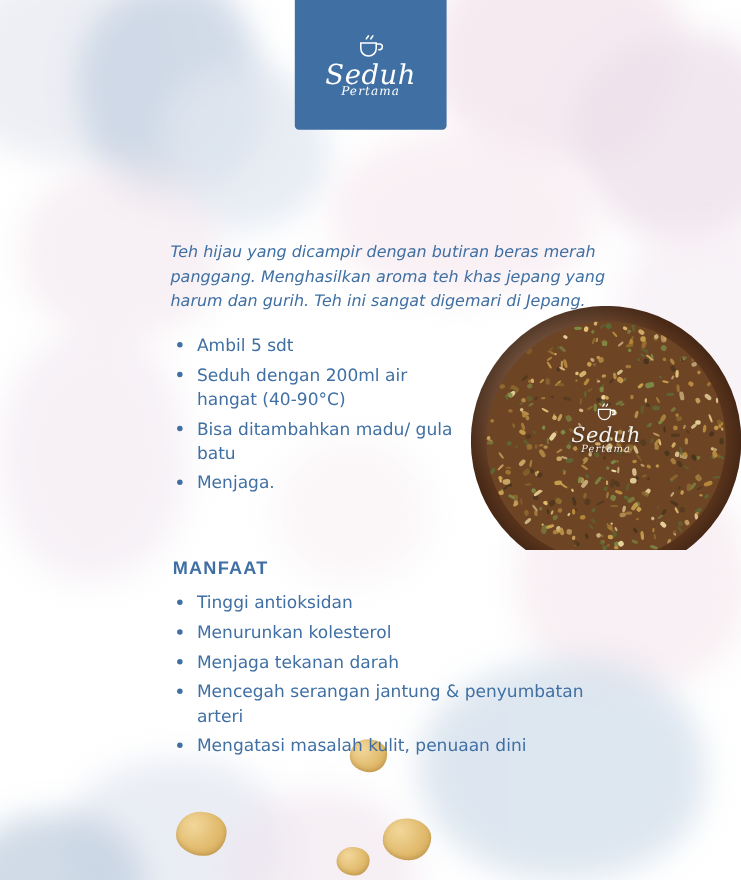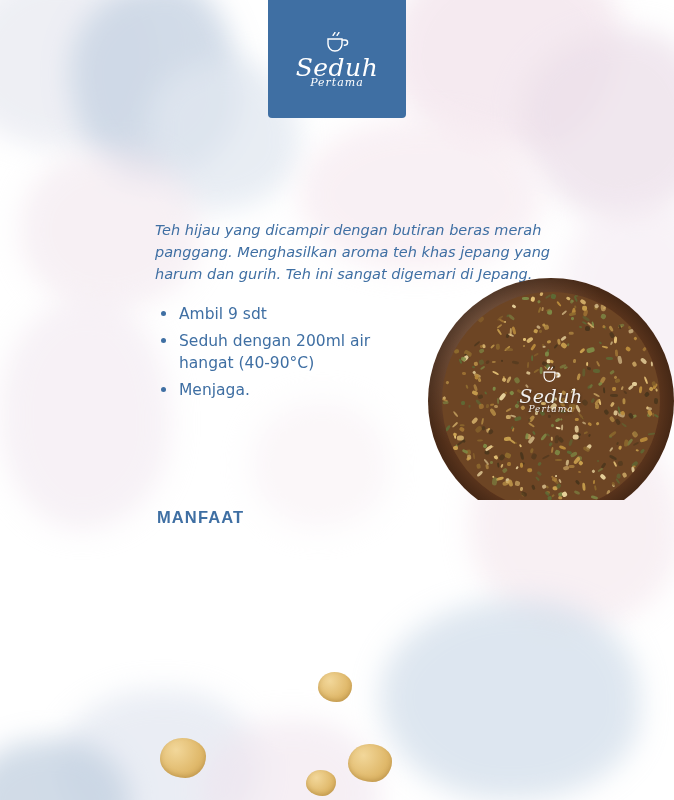--- a/index.html
+++ b/index.html
@@ -257,28 +257,36 @@
     </div>
   </div>
 
   <div class="content">
 
 
     <p class="intro">Teh hijau yang dicampir dengan butiran beras merah panggang. Menghasilkan aroma teh khas jepang yang harum dan gurih. Teh ini sangat digemari di Jepang.</p>
 
     <div class="serving">
       <ul class="bullets">
-        <li>Ambil 9 sdt</li>
+        <li>Ambil 5 sdt</li>
         <li>Seduh dengan 200ml air hangat (40-90°C)</li>
+        <li>Bisa ditambahkan madu/ gula batu</li>
         <li>Menjaga.</li>
       </ul>
     </div>
 
     <div class="benefits">
       <div class="section-heading">MANFAAT</div>
+      <ul class="bullets">
+        <li>Tinggi antioksidan</li>
+        <li>Menurunkan kolesterol</li>
+        <li>Menjaga tekanan darah</li>
+        <li>Mencegah serangan jantung &amp; penyumbatan arteri</li>
+        <li>Mengatasi masalah kulit, penuaan dini</li>
+      </ul>
     </div>
 
     <div class="photo">
       <div class="photo-circle">
         <div class="tea-bed" id="teabed">
             <div class="grain" style="left: 26.1759px; top: 112.736px; width: 2.69285px; height: 2.35392px; background: rgb(93, 107, 54); transform: rotate(91.1489deg); opacity: 0.59;"></div>
             <div class="grain" style="left: 167.362px; top: 50.0357px; width: 4.46494px; height: 2.49554px; background: rgb(240, 219, 164); transform: rotate(118.34deg); opacity: 0.58;"></div>
             <div class="grain" style="left: 53.1378px; top: 108.455px; width: 6.03179px; height: 2.05292px; background: rgb(126, 138, 70); transform: rotate(87.706deg); opacity: 0.63;"></div>
             <div class="grain" style="left: 205.535px; top: 140.726px; width: 7.81932px; height: 1.92268px; background: rgb(93, 107, 54); transform: rotate(172.026deg); opacity: 0.64;"></div>
             <div class="grain" style="left: 35.3138px; top: 147.051px; width: 6.03122px; height: 2.48289px; background: rgb(142, 106, 46); transform: rotate(177.411deg); opacity: 0.75;"></div>

